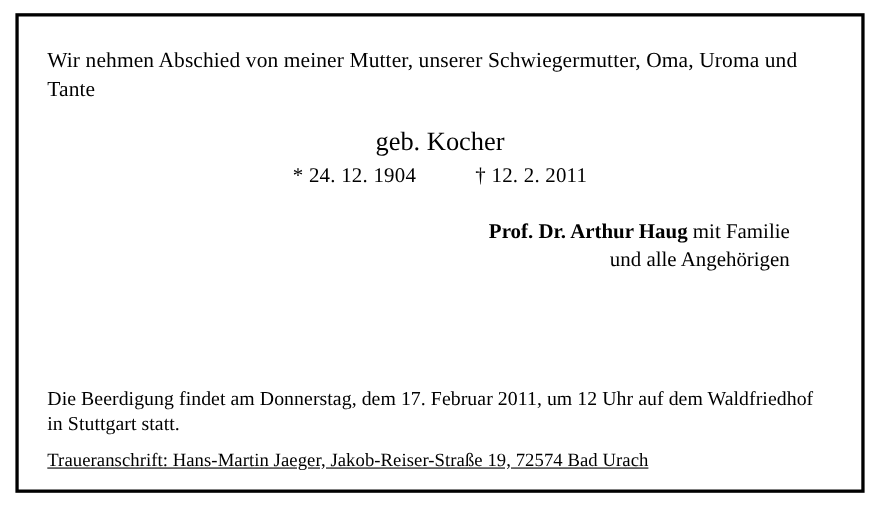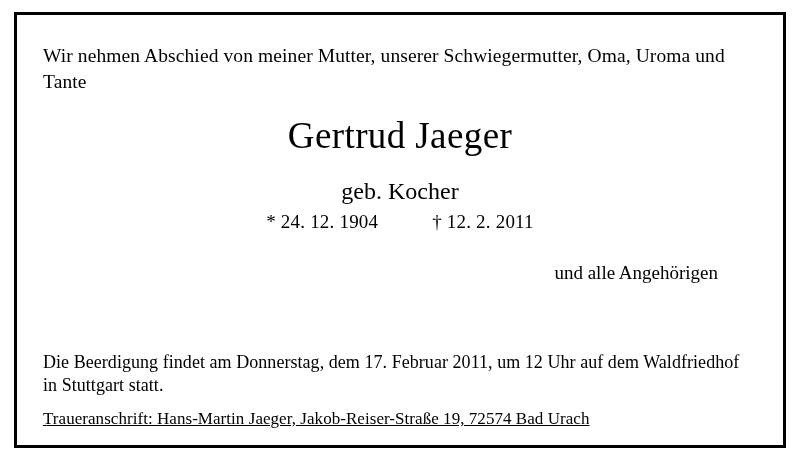--- a/index.html
+++ b/index.html
@@ -94,30 +94,32 @@
 </style>
 </head>
 <body>
 
 <div class="notice">
   <div class="inner">
 
     <div class="intro">Wir nehmen Abschied von meiner Mutter, unserer Schwiegermutter, Oma, Uroma und Tante</div>
 
     <div class="name-block">
-      <div class="full-name">Gertrud Jaeger</div>
       <div class="maiden">geb. Kocher</div>
       <div class="dates">
         <span>* 24. 12. 1904</span>
         <span class="sep"></span>
         <span>† 12. 2. 2011</span>
       </div>
     </div>
 
     <div class="mourners">
+      <div>
+        <span class="strong">Prof. Dr. Arthur Haug</span><span> mit Familie</span>
+      </div>
       <div>und alle Angehörigen</div>
     </div>
 
     <div class="footer">
       <div class="funeral">Die Beerdigung findet am Donnerstag, dem 17. Februar 2011, um 12 Uhr auf dem Waldfriedhof in Stuttgart statt.</div>
       <div class="address">Trauer­anschrift: Hans-Martin Jaeger, Jakob-Reiser-Straße 19, 72574 Bad Urach</div>
     </div>
 
   </div>
 </div>

